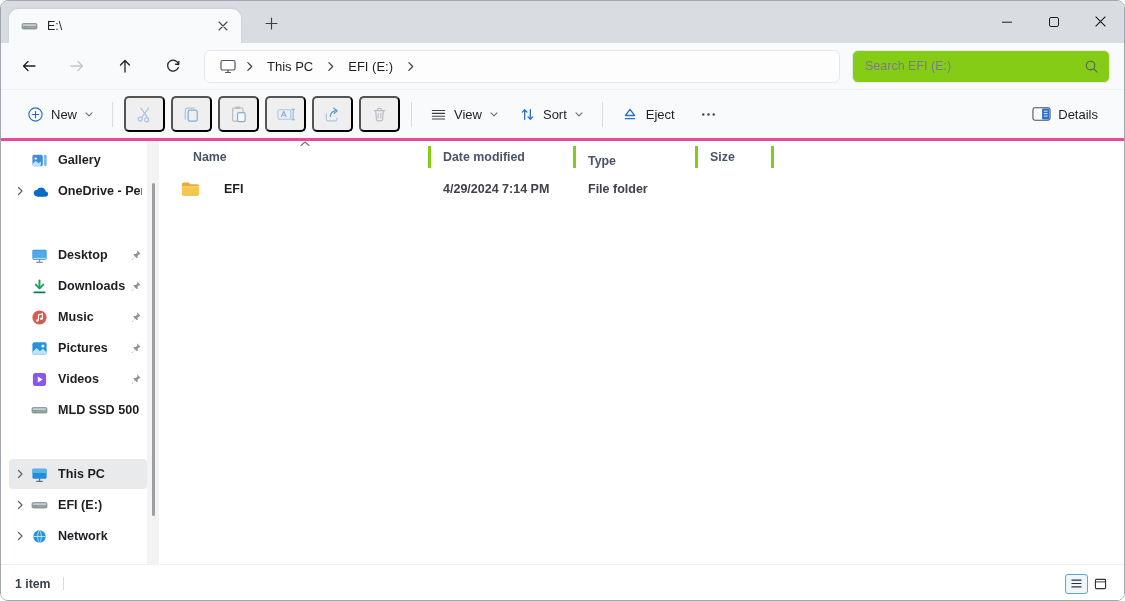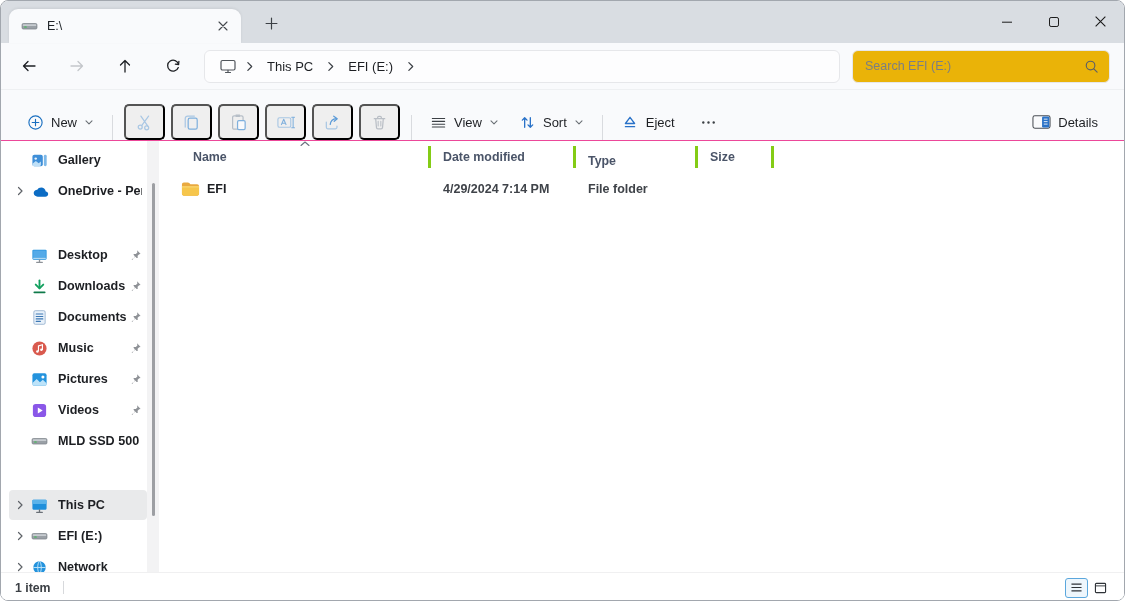--- a/index.html
+++ b/index.html
@@ -21,30 +21,30 @@
   
   .navbar{height:46px;background:#f9fafc;display:flex;align-items:center;padding:0 14px 0 11px;}
   .nav-btn{width:34px;height:32px;display:flex;align-items:center;justify-content:center;border-radius:5px;
     color:#1d1f23;margin-right:14px;flex:none;}
   .nav-btn.disabled{color:#c3c6ca;}
   .breadcrumb{flex:1;height:33px;background:#fdfdfe;border:1px solid #e6e7ea;border-radius:6px;
     display:flex;align-items:center;padding:0 8px;margin-right:12px;overflow:hidden;}
   .crumb{font-size:13px;color:#1d1f23;padding:4px 9px;border-radius:4px;white-space:nowrap;}
   .crumb-chev{display:flex;margin:0 1px;padding:2px;}
   .bc-icon{display:flex;margin:0 4px 0 6px;}
-  .searchbox{width:258px;height:33px;background:#eab308;border:1px solid #e6e7ea;border-radius:6px;
+  .searchbox{width:258px;height:33px;background:#84cc16;border:1px solid #e6e7ea;border-radius:6px;
     display:flex;align-items:center;padding:0 10px;flex:none;}
   .searchbox input{border:none;outline:none;background:transparent;flex:1;font-size:12.5px;
     color:#1d1f23;font-family:inherit;}
   .searchbox input::placeholder{color:#7a7e85;}
   .search-ic{display:flex;margin-left:6px;}
 
   
-  .toolbar{height:52px;background:#f9fafc;border-top:1px solid #eef0f2;border-bottom:1px solid #ec4899;
-    display:flex;align-items:flex-end;padding:0 16px;}
+  .toolbar{height:52px;background:#f9fafc;border-top:1px solid #eef0f2;border-bottom:3px solid #ec4899;
+    display:flex;align-items:center;padding:0 16px;}
   .tb-btn{display:flex;align-items:center;gap:7px;height:36px;padding:0 10px;border-radius:5px;border:none;
     background:transparent;font-size:13px;color:#1d1f23;font-family:inherit;}
   .tb-icon-btn{width:41px;height:36px;display:flex;align-items:center;justify-content:center;border-radius:5px;margin:0 3px;}
   .tb-sep{width:1px;height:25px;background:#d9dbdf;margin:0 8px;flex:none;}
   .tb-spacer{flex:1;}
   #tb-iconset{display:flex;align-items:center;}
 
   
   .main{position:relative;height:461px;display:flex;background:#fff;font-weight:bold;}
   .sidebar{width:160px;position:relative;padding-top:3px;flex:none;}
@@ -57,27 +57,27 @@
   .side-lb{flex:1;font-size:12.6px;color:#1d1f23;white-space:nowrap;overflow:hidden;}
   .side-pin{margin-left:3px;display:flex;flex:none;}
   .side-gap{height:32px;}
 
   .content{flex:1;padding-top:2px;}
   .hdr{display:flex;height:28px;align-items:center;padding-left:20px;}
   .hdr-cell{font-size:12.4px;color:#4a5468;display:flex;align-items:center;height:22px;
     border-right:3px solid #84cc16;padding-left:12px;position:relative;}
   .sort-ind{position:absolute;left:50%;top:-6px;transform:translateX(-50%);display:flex;}
   .row{display:flex;align-items:center;height:28px;margin-top:4px;padding-left:20px;font-size:12.5px;color:#1d1f23;}
-  .cell-name{width:250px;display:flex;align-items:center;gap:7px;}
+  .cell-name{width:250px;display:flex;align-items:center;gap:24px;}
   .cell-date{width:145px;padding-left:12px;color:#3f4349;}
   .cell-type{width:122px;padding-left:12px;color:#3f4349;}
   .cell-size{width:76px;padding-left:12px;color:#3f4349;}
 
   
-  .statusbar{position:absolute;left:0;right:0;bottom:0;height:30px;background:#fff;border-top:1px solid #f0f0f1;
+  .statusbar{position:absolute;left:0;right:0;bottom:0;height:38px;background:#fff;border-top:1px solid #f0f0f1;
     display:flex;align-items:center;padding:0 12px 0 14px;z-index:5;}
   .status-count{font-size:12.3px;color:#3c4045;}
   .status-sep{width:1px;height:13px;background:#d7d9dc;margin-left:12px;}
   .status-spacer{flex:1;}
   .vt-btn{width:23px;height:20px;display:flex;align-items:center;justify-content:center;border-radius:3px;
     border:1px solid transparent;margin-left:1px;}
   .vt-btn.active{border-color:#5ba7dd;background:#eef6fc;}
   svg{display:block;}
 </style>
 </head>
@@ -370,35 +370,20 @@
             <span class="side-pin">
               <svg width="12" height="12" viewBox="0 0 14 14">
                 <path d="M8.3 1.6l4.1 4.1-1.7.5-1.8 1.8.1 2.6-1.3-.1-1.9-1.9-3.2 4.3-.7-.7 4.3-3.2-1.9-1.9-.1-1.3 2.6.1 1.8-1.8z" fill="#8e9196"></path>
               </svg>
             </span>
           </div>
           <div class="side-item">
             <span class="side-chev"></span>
             <span class="side-ic">
               <svg width="17" height="17" viewBox="0 0 18 18">
-                <rect x="3" y="1.8" width="12" height="14.4" rx="1.5" fill="#e8f1fa" stroke="#89a8c8" stroke-width="0.8"></rect>
-                <path d="M5.5 5.3h7M5.5 7.9h7M5.5 10.5h7M5.5 13.1h4.5" stroke="#3c78b4" stroke-width="1.2" stroke-linecap="round"></path>
-              </svg>
-            </span>
-            <span class="side-lb">Documents</span>
-            <span class="side-pin">
-              <svg width="12" height="12" viewBox="0 0 14 14">
-                <path d="M8.3 1.6l4.1 4.1-1.7.5-1.8 1.8.1 2.6-1.3-.1-1.9-1.9-3.2 4.3-.7-.7 4.3-3.2-1.9-1.9-.1-1.3 2.6.1 1.8-1.8z" fill="#8e9196"></path>
-              </svg>
-            </span>
-          </div>
-          <div class="side-item">
-            <span class="side-chev"></span>
-            <span class="side-ic">
-              <svg width="17" height="17" viewBox="0 0 18 18">
                 <circle cx="9" cy="9" r="7.5" fill="#d95a4e"></circle>
                 <path d="M7.9 12V6.2l4.2-1.1v5.4" fill="none" stroke="#fff" stroke-width="1.2"></path>
                 <circle cx="6.8" cy="12.1" r="1.3" fill="#fff"></circle>
                 <circle cx="11" cy="10.4" r="1.3" fill="#fff"></circle>
               </svg>
             </span>
             <span class="side-lb">Music</span>
             <span class="side-pin">
               <svg width="12" height="12" viewBox="0 0 14 14">
                 <path d="M8.3 1.6l4.1 4.1-1.7.5-1.8 1.8.1 2.6-1.3-.1-1.9-1.9-3.2 4.3-.7-.7 4.3-3.2-1.9-1.9-.1-1.3 2.6.1 1.8-1.8z" fill="#8e9196"></path>

